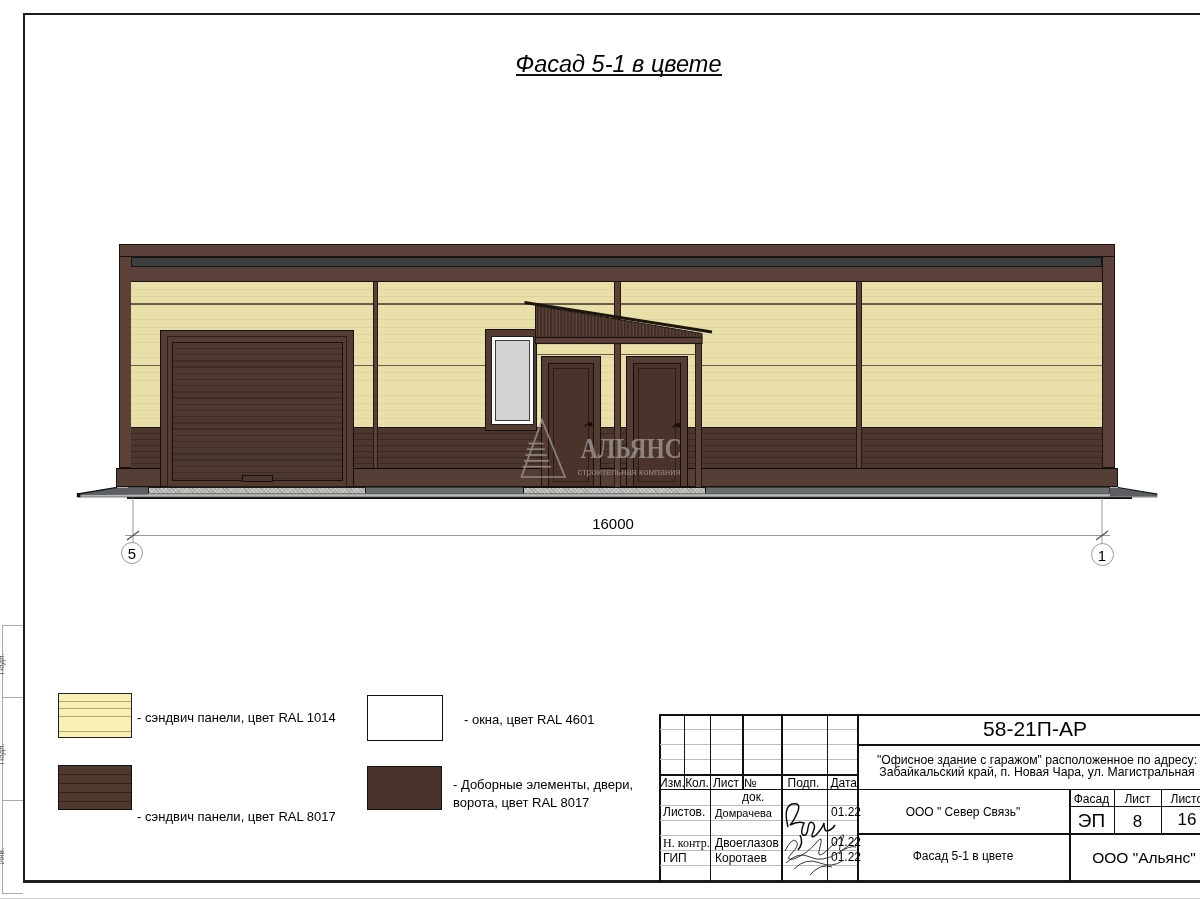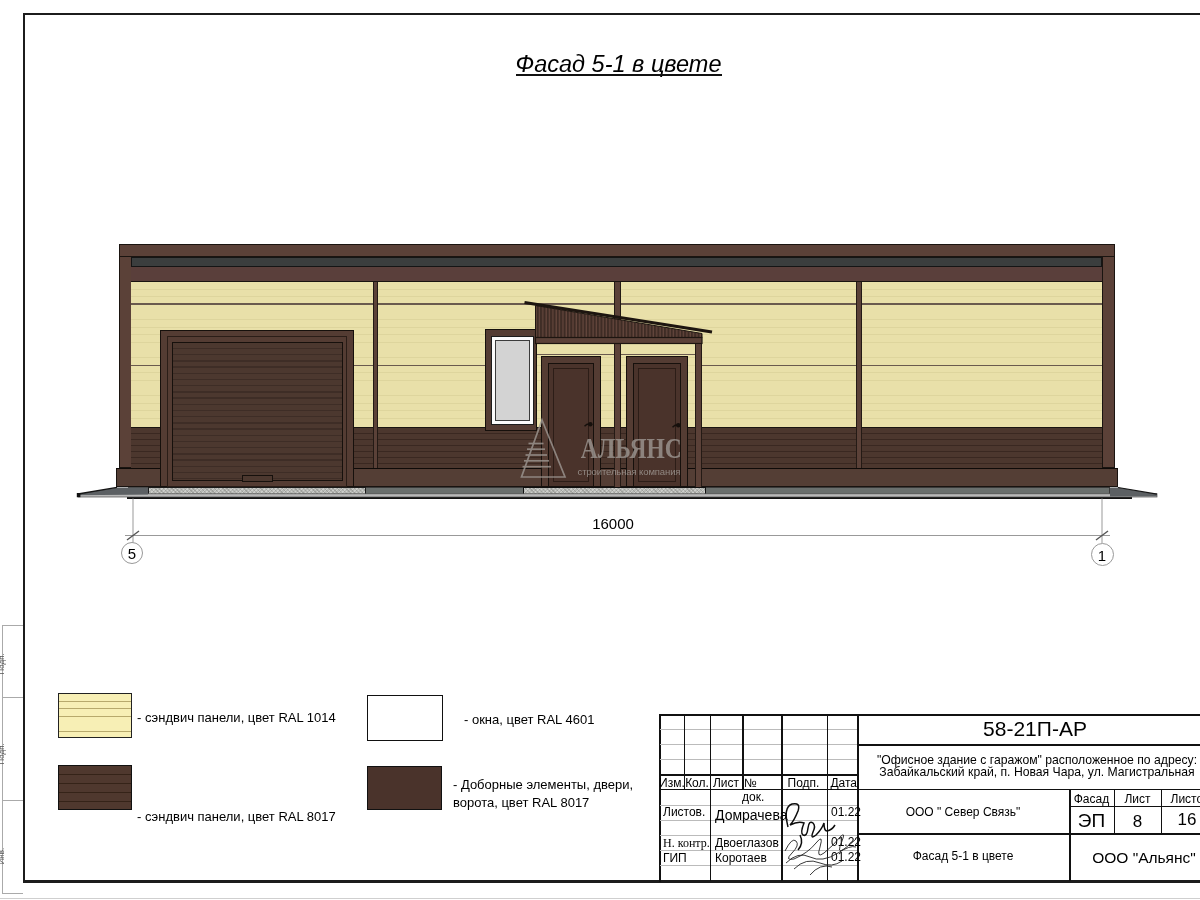--- a/index.html
+++ b/index.html
@@ -226,21 +226,21 @@
 <div class="abs" style="left:1069px;top:805.5px;width:131px;height:1.5px;background:#111;"></div>
 
 <div class="abs" style="left:659px;top:776px;width:25px;text-align:center;font-size:12px;">Изм.</div>
 <div class="abs" style="left:684px;top:776px;width:26px;text-align:center;font-size:12px;">Кол.</div>
 <div class="abs" style="left:710px;top:776px;width:32px;text-align:center;font-size:12px;">Лист</div>
 <div class="abs" style="left:742px;top:776px;width:17px;text-align:center;font-size:12px;">№ док.</div>
 <div class="abs" style="left:781px;top:776px;width:45px;text-align:center;font-size:12px;">Подп.</div>
 <div class="abs" style="left:827px;top:776px;width:30px;text-align:right;font-size:12px;">Дата</div>
 
 <div class="abs" style="left:663px;top:805px;font-size:12px;">Листов.</div>
-<div class="abs" style="left:715px;top:807px;font-size:14px;">Домрачева</div>
+<div class="abs" style="left:715px;top:807px;font-size:11px;">Домрачева</div>
 <div class="abs" style="left:831px;top:805px;font-size:12px;">01.22</div>
 
 <div class="abs" style="left:663px;top:836px;font-size:12px;font-family:Liberation Serif, serif;">Н. контр.</div>
 <div class="abs" style="left:715px;top:836px;font-size:12px;">Двоеглазов</div>
 <div class="abs" style="left:831px;top:835px;font-size:12px;">01.22</div>
 
 <div class="abs" style="left:663px;top:851px;font-size:12px;">ГИП</div>
 <div class="abs" style="left:715px;top:851px;font-size:12px;">Коротаев</div>
 <div class="abs" style="left:831px;top:850px;font-size:12px;">01.22</div>
 

